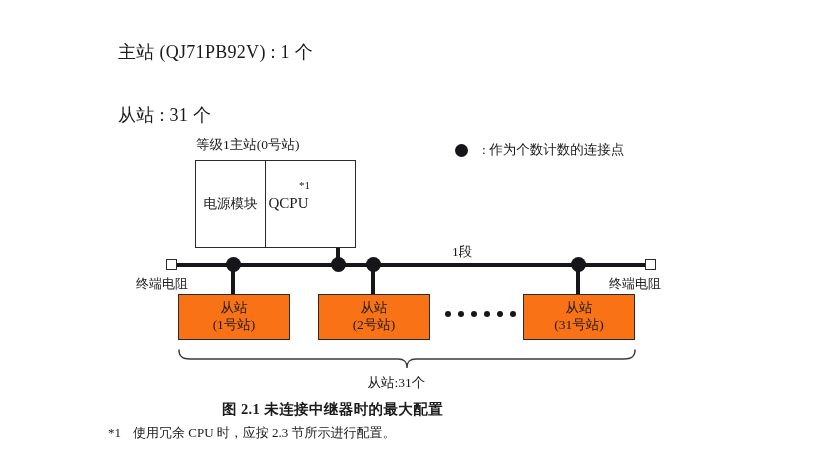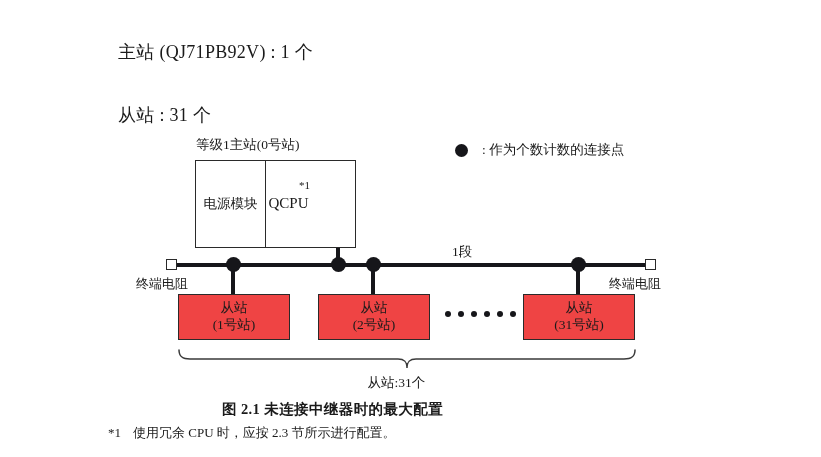--- a/index.html
+++ b/index.html
@@ -152,21 +152,21 @@
   .stem-s1  { left: 233px; top: 264px; height: 31px; }
   .stem-s2  { left: 373px; top: 264px; height: 31px; }
   .stem-s31 { left: 578px; top: 264px; height: 31px; }
 
   
   .slave-box {
     top: 294px;
     height: 46px;
     border: 1.6px solid #2a2a2a;
     box-sizing: border-box;
-    background: #ef4444;
+    background: #f97316;
     display: flex;
     flex-direction: column;
     align-items: center;
     justify-content: center;
     font-size: 13.5px;
     line-height: 1.25;
   }
   .slave-1  { left: 178px; width: 112px; }
   .slave-2  { left: 318px; width: 112px; }
   .slave-31 { left: 523px; width: 112px; }

